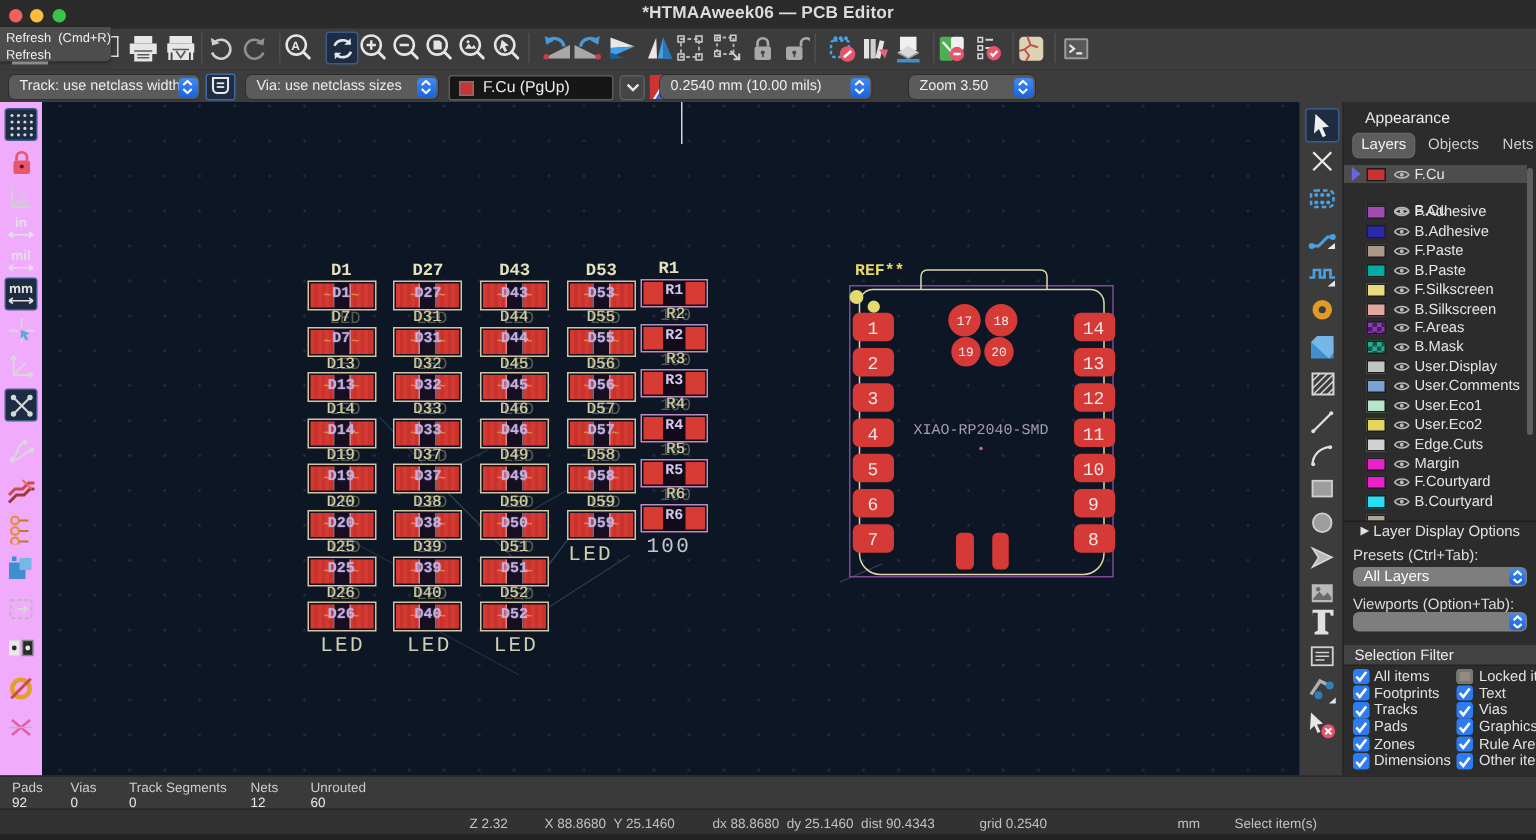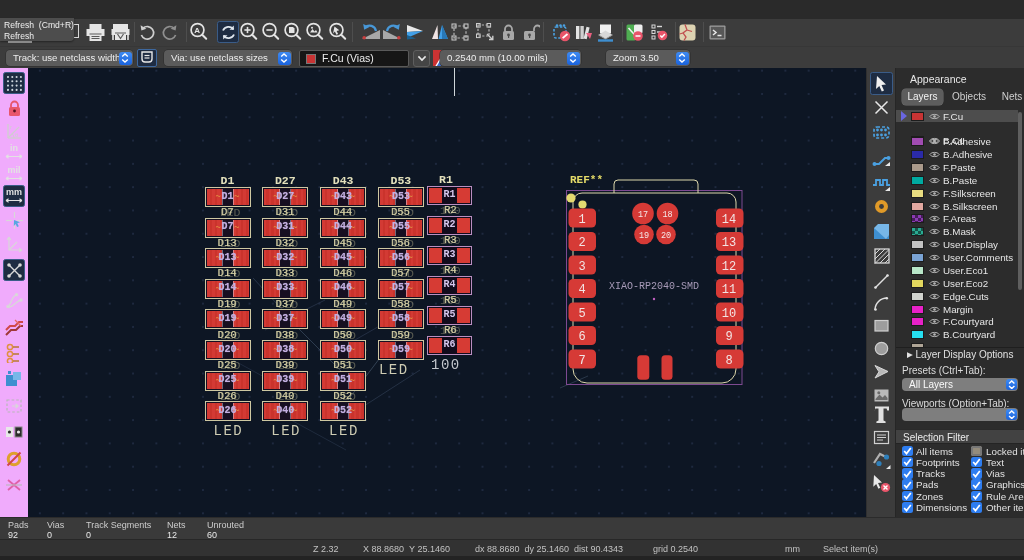--- a/index.html
+++ b/index.html
@@ -73,20 +73,26 @@
 #sb2 span{position:absolute;top:4px;font-size:9px;color:#c2c2c2;white-space:nowrap}
 #sbb{position:absolute;left:0;top:556px;width:1024px;height:4px;background:#232323}
 
 #tip{position:absolute;left:0;top:18px;width:74px;height:23px;background:#4d4d4d;
  border-radius:0 0 4px 0;box-shadow:0 1px 2px rgba(0,0,0,.4);z-index:50}
 #tip .t1{position:absolute;left:4px;top:2px;font-size:8.6px;color:#f0f0f0;white-space:nowrap}
 #tip .t2{position:absolute;left:4px;top:12.5px;font-size:8.6px;color:#f0f0f0}
 </style></head><body>
 <div id="app">
 
+<div id="titlebar">
+<div class="tl" style="left:5.5px;background:#f6605a"></div>
+<div class="tl" style="left:19.5px;background:#fbbd40"></div>
+<div class="tl" style="left:34.5px;background:#35c649"></div>
+<div id="title">*HTMAAweek06 — PCB Editor</div>
+</div>
 <div id="tb1">
       <div class="icon " style="left:84px">
         <svg width="21" height="21" viewBox="0 0 21 21">
           <rect x="4.5" y="2" width="12" height="5" fill="#e6e6e6"></rect>
           <rect x="1.5" y="7" width="18" height="7" fill="#e6e6e6"></rect>
           <rect x="4.5" y="12" width="12" height="7" fill="#e6e6e6"></rect>
           <line x1="4.5" y1="12" x2="16.5" y2="12" stroke="#5a5a5a"></line>
           <line x1="6.5" y1="14.5" x2="14.5" y2="14.5" stroke="#5a5a5a"></line>
           <line x1="6.5" y1="16.5" x2="14.5" y2="16.5" stroke="#5a5a5a"></line>
         </svg>
@@ -312,21 +318,21 @@
         </svg>
       </div>
       <div class="dd" style="left:164px;width:128px">Via: use netclass sizes<span class="chev">
           <svg width="10" height="10" viewBox="0 0 10 10">
             <path d="M2.2 3.6 L5 1 7.8 3.6" fill="none" stroke="#fff" stroke-width="1.4"></path>
             <path d="M2.2 6.4 L5 9 7.8 6.4" fill="none" stroke="#fff" stroke-width="1.4"></path>
           </svg>
         </span></div>
       <div class="abs" style="left:299px;top:2.5px;width:110px;height:17px;background:#161616;border:1px solid #5a5a5a;border-radius:2px">
 <span class="abs" style="left:6px;top:3px;width:10px;height:10px;background:#c83434;border:1px solid #777"></span>
-<span class="abs" style="left:22px;top:1.5px;font-size:10.5px;color:#ededed">F.Cu (Vias)</span>
+<span class="abs" style="left:22px;top:1.5px;font-size:10.5px;color:#ededed">F.Cu (PgUp)</span>
       </div>
       <div class="abs" style="left:413px;top:2.5px;width:17px;height:17px;background:#454545;border:1px solid #5e5e5e;border-radius:3px">
 <svg width="10" height="7" viewBox="0 0 10 7" style="display:block;margin:4.5px auto 0">
           <path d="M1.4 1.4 L5 5 8.6 1.4" fill="none" stroke="#e8e8e8" stroke-width="1.6"></path>
         </svg>
       </div>
       <div class="abs" style="left:433px;top:3px;width:16px;height:16px">
 <svg width="16" height="16">
           <path d="M0 0 h13 L3 16 H0z" fill="#cc3333"></path>
           <path d="M13 0 h3 v16 H3z" fill="#3e6fd0"></path>

